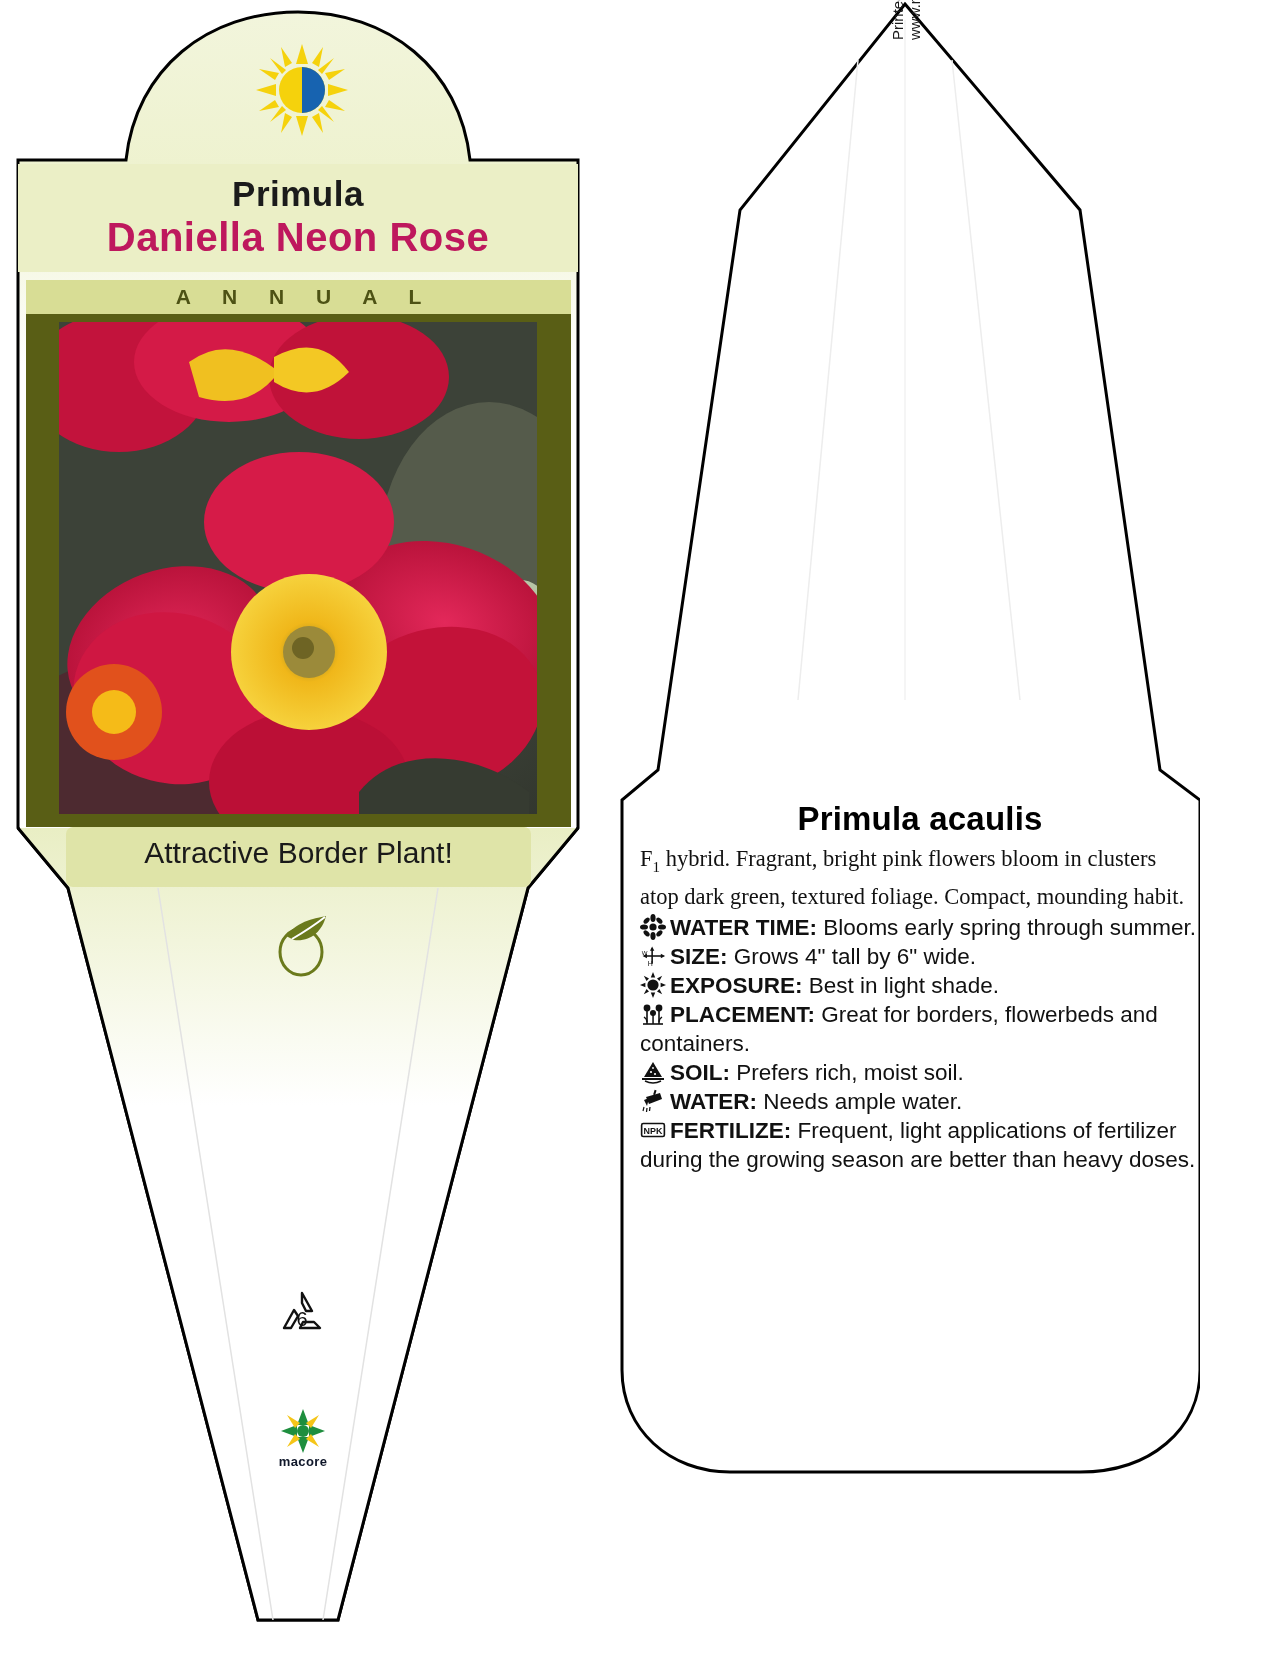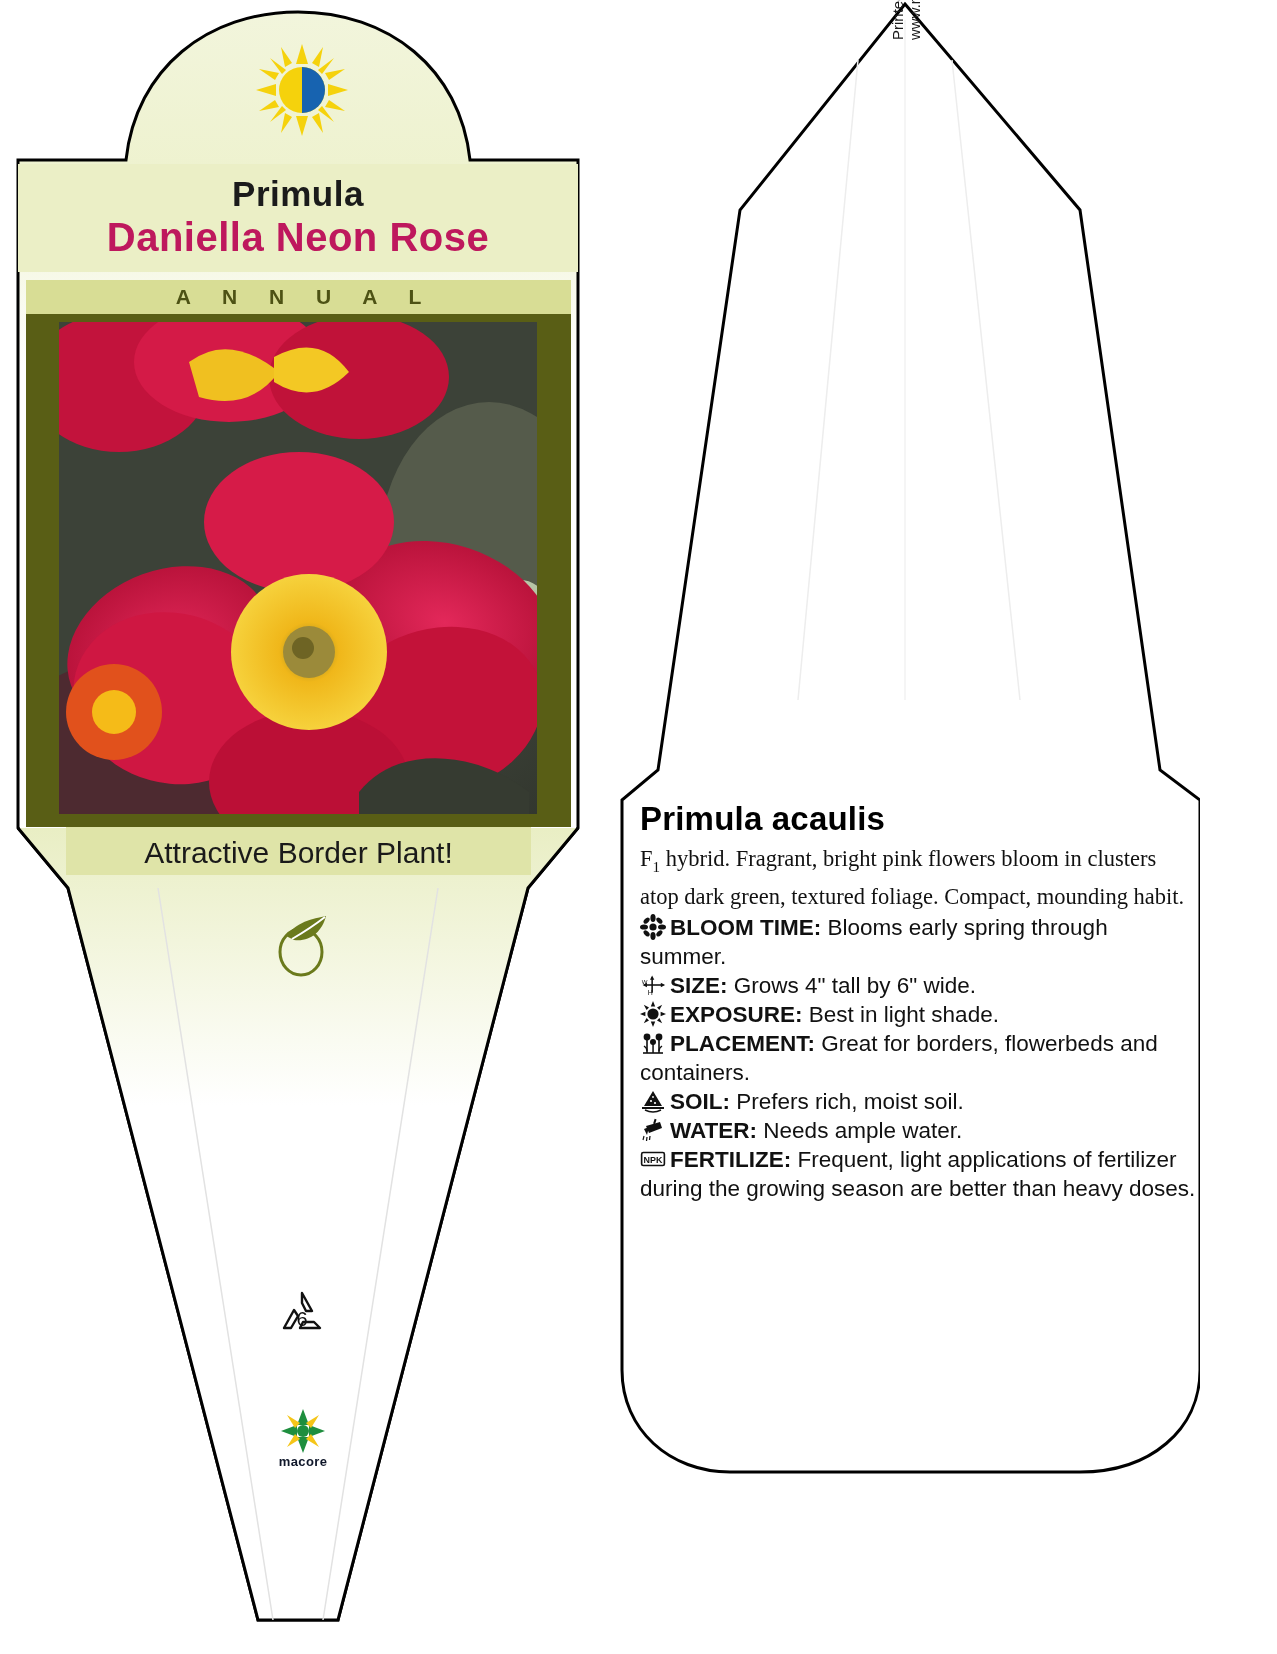--- a/index.html
+++ b/index.html
@@ -107,26 +107,27 @@
     background: #6b1020;
   }
   .photo svg { display:block; }
 
   
   .tagline-band {
     position: absolute;
     left: 58px;
     top: 819px;
     width: 465px;
-    height: 48px;
+    height: 60px;
     background: #dfe4a8;
     text-align: center;
     line-height: 52px;
     font-size: 30px;
     color: #1a1a1a;
+    border-radius: 7px;
   }
 
   
   .leaf-logo {
     position: absolute;
     left: 262px;
     top: 898px;
     width: 62px;
     height: 72px;
   }
@@ -181,20 +182,21 @@
   }
   .printed-in .line2 { display:block; }
 
   .back-text {
     position: absolute;
     left: 40px;
     top: 800px;
     width: 560px;
   }
   .botanical {
+    text-align: center;
     font-size: 33px;
     font-weight: 700;
     color: #000;
     margin: 0 0 6px 0;
     letter-spacing: 0.2px;
   }
   .desc {
     font-size: 22.5px;
     line-height: 29px;
     color: #111;
@@ -435,21 +437,21 @@
             <ellipse cx="13" cy="4" rx="2.6" ry="4"></ellipse>
             <ellipse cx="13" cy="22" rx="2.6" ry="4"></ellipse>
             <ellipse cx="4" cy="13" rx="4" ry="2.6"></ellipse>
             <ellipse cx="22" cy="13" rx="4" ry="2.6"></ellipse>
             <ellipse cx="6.6" cy="6.6" rx="3.6" ry="2.3" transform="rotate(-45 6.6 6.6)"></ellipse>
             <ellipse cx="19.4" cy="6.6" rx="3.6" ry="2.3" transform="rotate(45 19.4 6.6)"></ellipse>
             <ellipse cx="6.6" cy="19.4" rx="3.6" ry="2.3" transform="rotate(45 6.6 19.4)"></ellipse>
             <ellipse cx="19.4" cy="19.4" rx="3.6" ry="2.3" transform="rotate(-45 19.4 19.4)"></ellipse>
           </g>
         </g>
-      </svg><b>BLOOM TIME:</b> <span>Blooms early spring through summer.</span>
+      </svg><b>WATER TIME:</b> <span>Blooms early spring through summer.</span>
     </p>
 
     <p class="row">
       <svg class="info-svg ico" viewBox="0 0 30 26" width="30">
         <g stroke="#111" stroke-width="1.8" fill="none">
           <line x1="14" y1="4" x2="14" y2="22"></line>
           <line x1="5" y1="13" x2="27" y2="13"></line>
         </g>
         <g fill="#111">
           <polygon points="14,2 11.5,7 16.5,7"></polygon>

